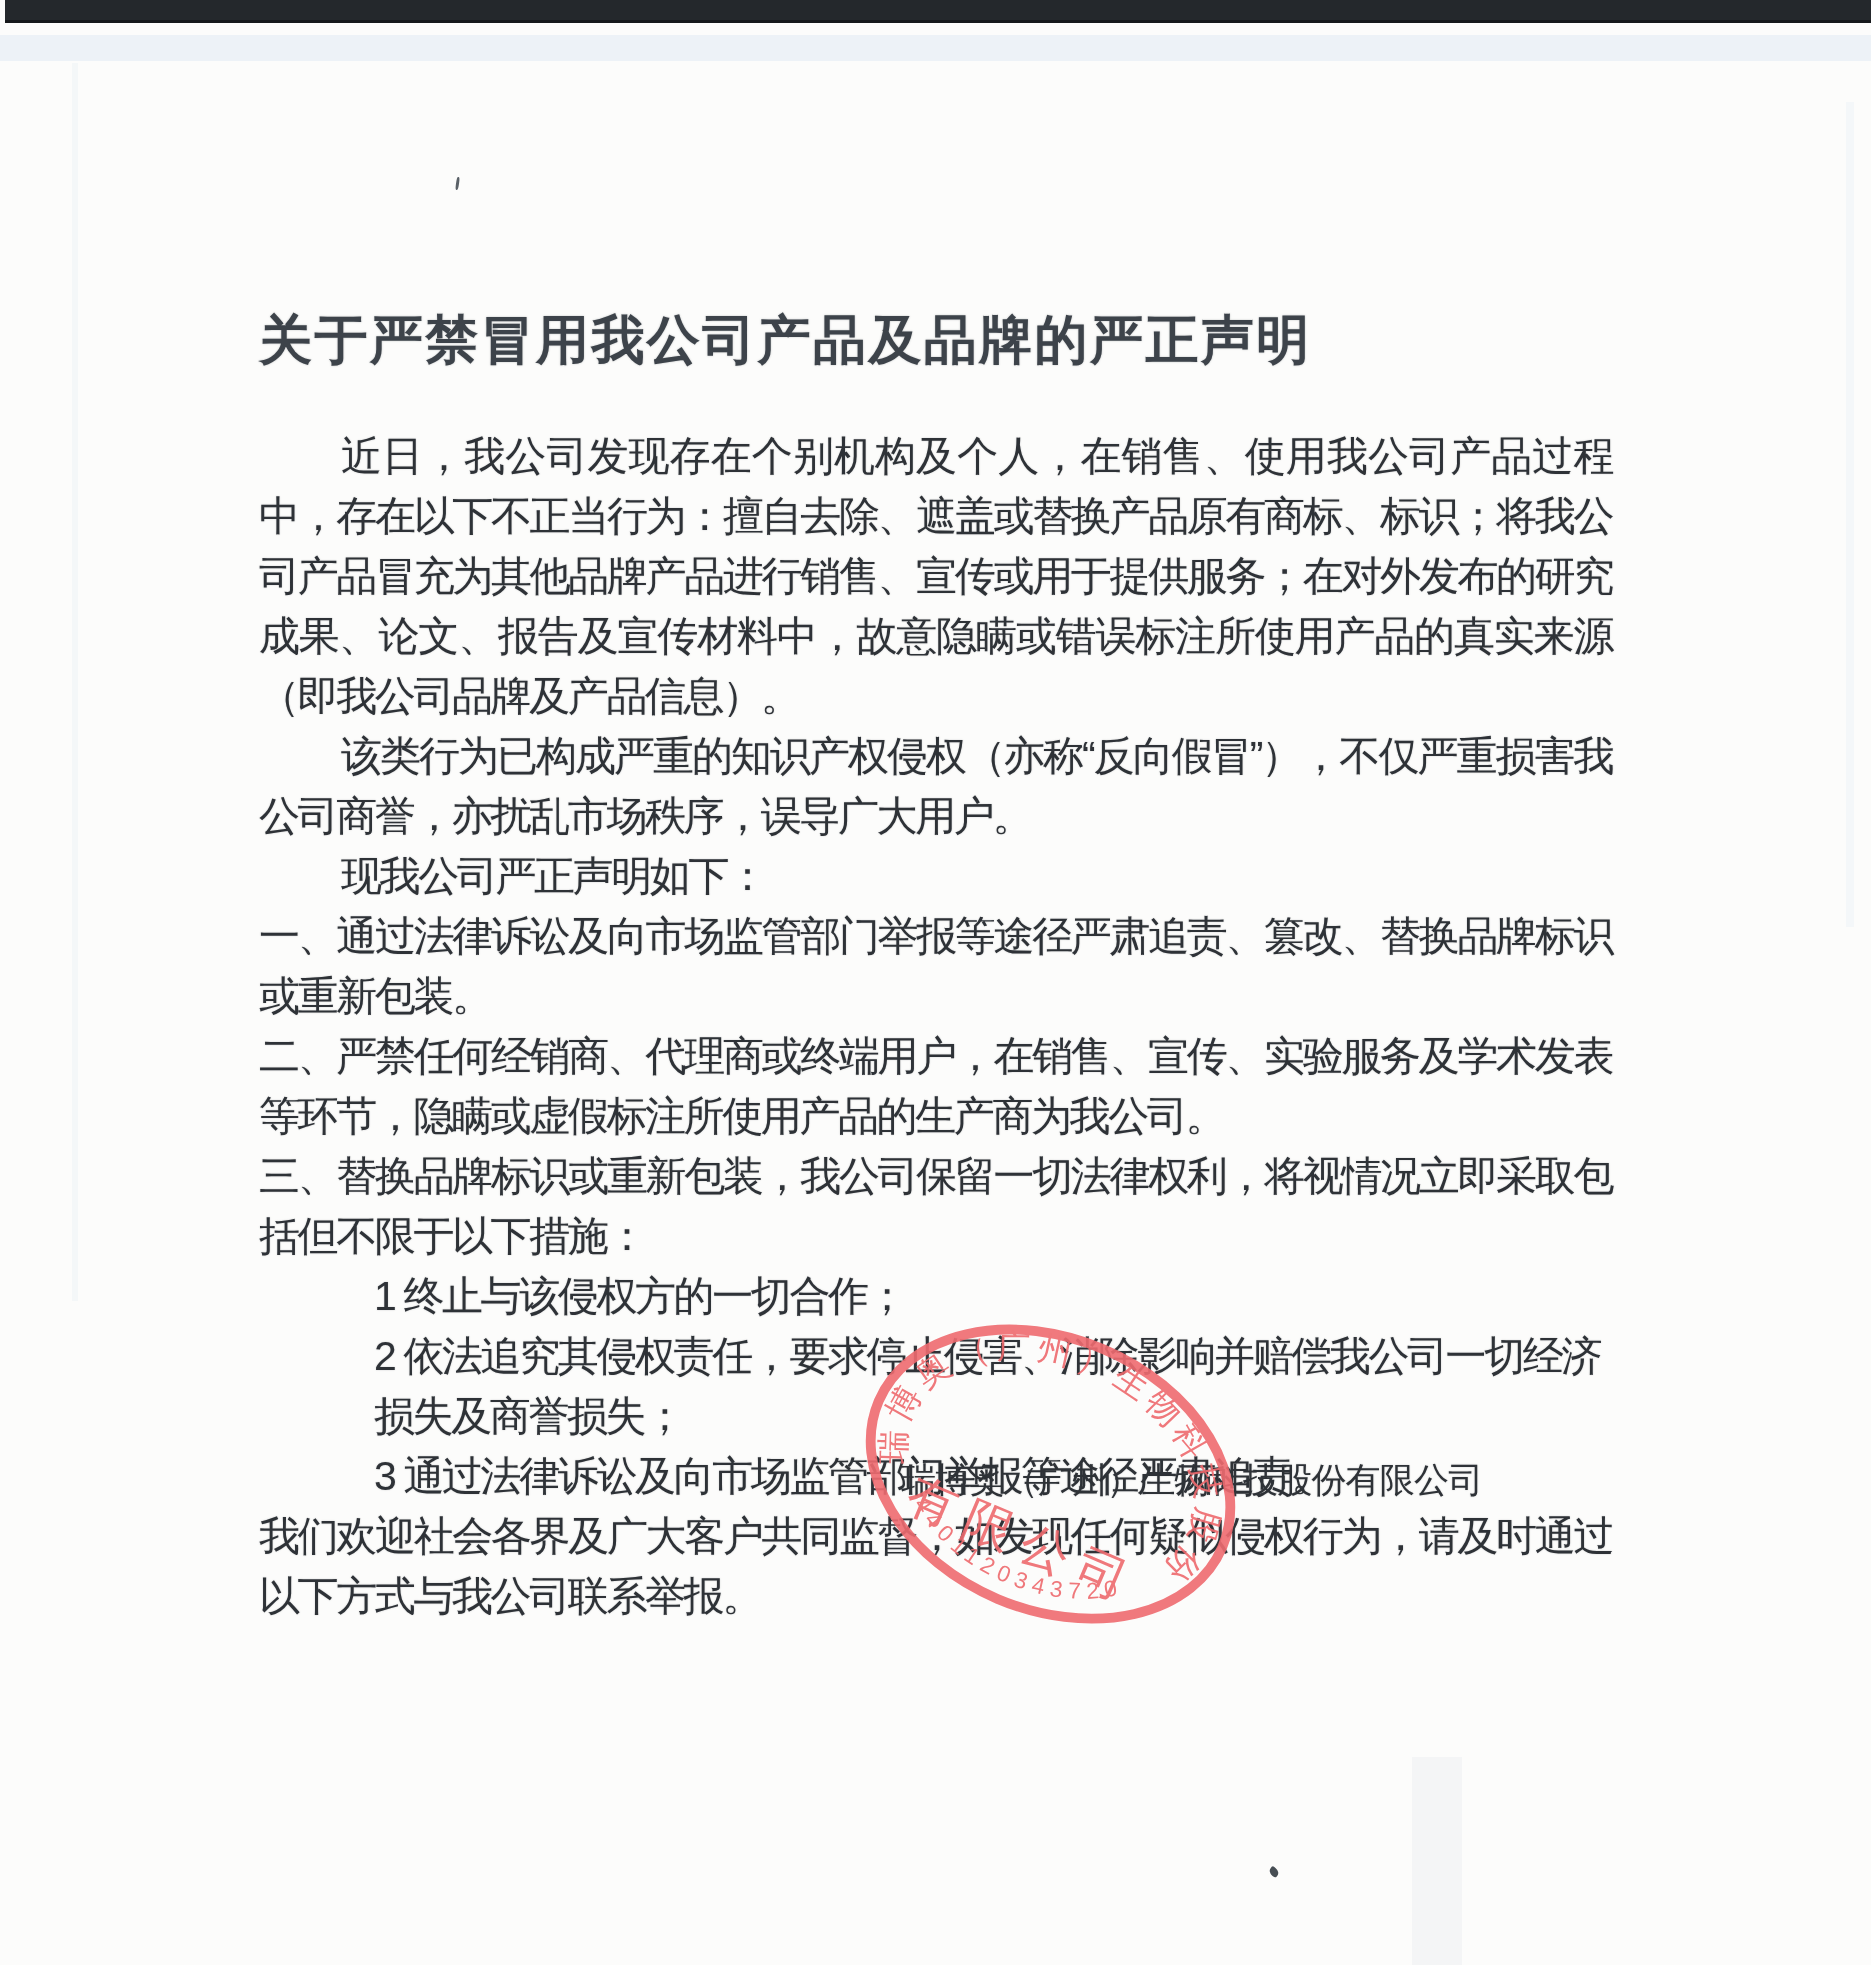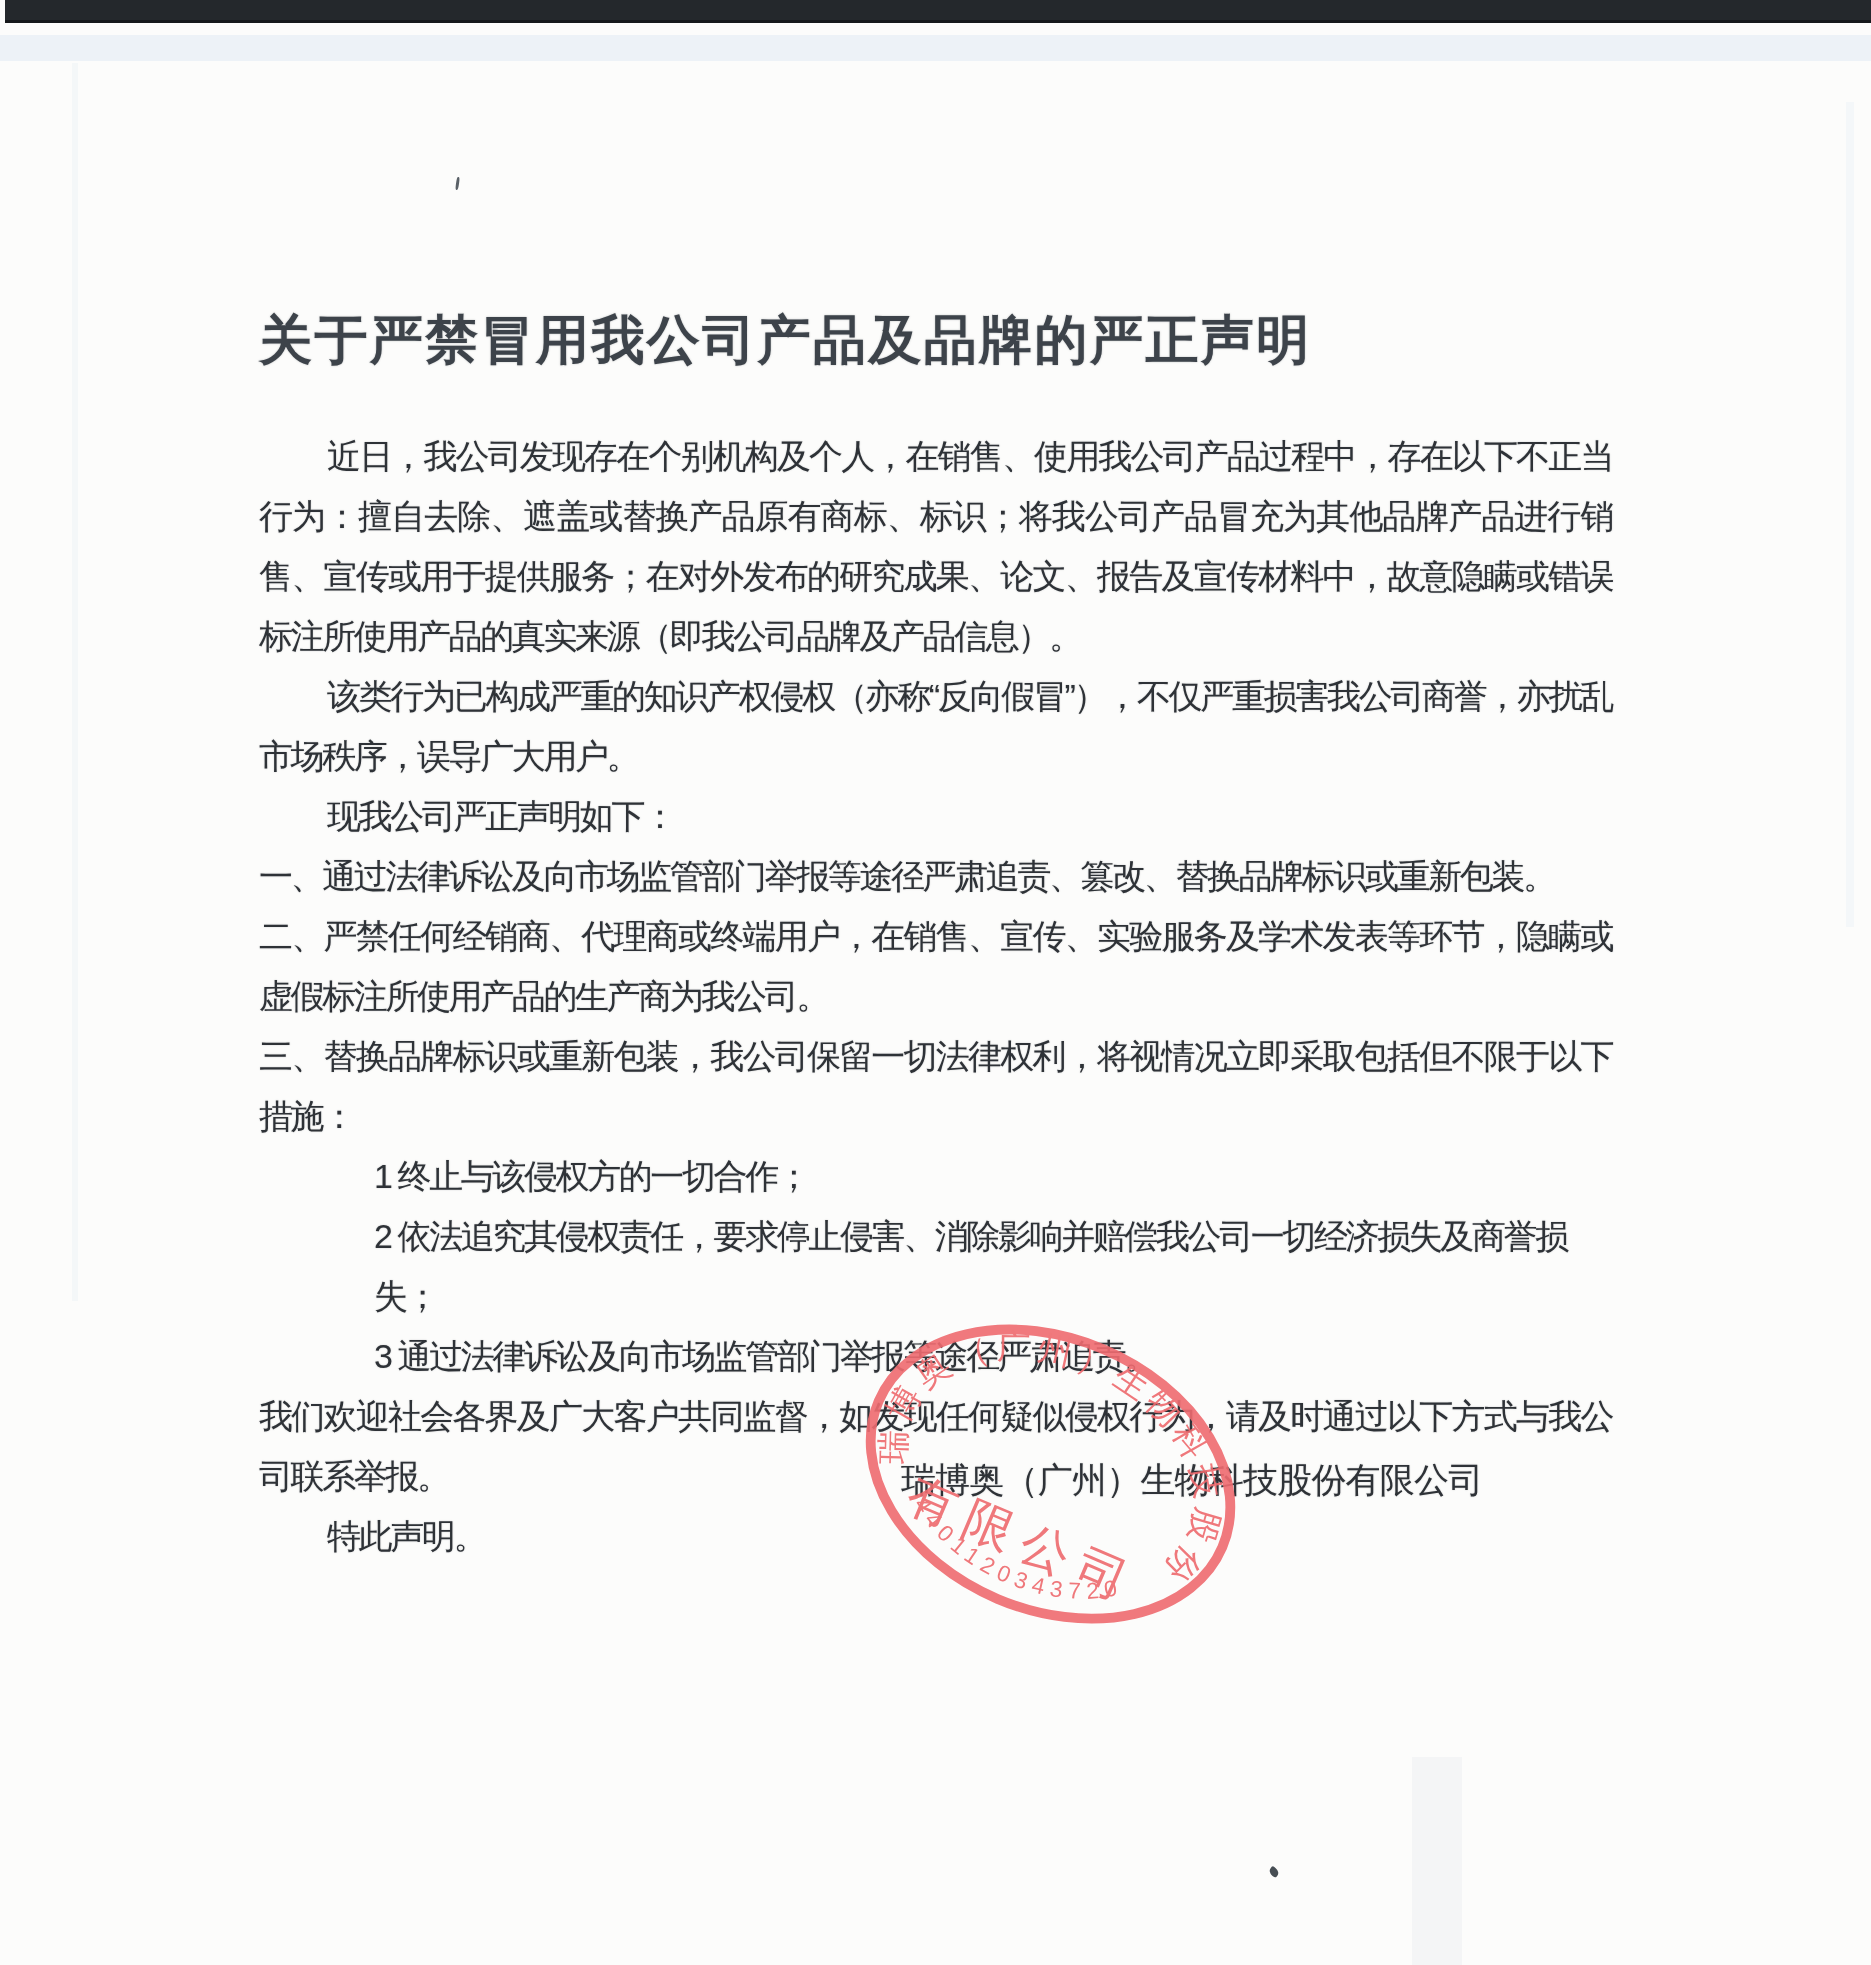--- a/index.html
+++ b/index.html
@@ -37,21 +37,21 @@
   .content{
     position:absolute;left:259px;top:310px;width:1353px;
     color:#34383d;
   }
   .doc-title{
     margin:0;font-size:53px;line-height:1.12;font-weight:bold;
     letter-spacing:2.4px;color:#3d434a;
     text-shadow:0 0 2px rgba(62,68,74,.35);
   }
   .body-text p{
-    margin:0;font-size:34px;letter-spacing:-2.4px;line-height:60px;
+    margin:0;font-size:41px;letter-spacing:-2.4px;line-height:60px;
     text-align:justify;color:#2e3237;
     text-shadow:0 0 1.6px rgba(55,60,66,.30);
   }
   .body-text p:first-child{margin-top:57px;}
   p.ind{text-indent:2em;}
   p.sub{padding-left:115px;text-align:left;}
 
   .signature{
     position:absolute;left:901px;top:1459px;color:#2e3237;
     text-shadow:0 0 1.6px rgba(55,60,66,.30);
@@ -82,21 +82,20 @@
     <p class="ind">近日，我公司发现存在个别机构及个人，在销售、使用我公司产品过程中，存在以下不正当行为：擅自去除、遮盖或替换产品原有商标、标识；将我公司产品冒充为其他品牌产品进行销售、宣传或用于提供服务；在对外发布的研究成果、论文、报告及宣传材料中，故意隐瞒或错误标注所使用产品的真实来源（即我公司品牌及产品信息）。</p>
     <p class="ind">该类行为已构成严重的知识产权侵权（亦称“反向假冒”），不仅严重损害我公司商誉，亦扰乱市场秩序，误导广大用户。</p>
     <p class="ind">现我公司严正声明如下：</p>
     <p>一、通过法律诉讼及向市场监管部门举报等途径严肃追责、篡改、替换品牌标识或重新包装。</p>
     <p>二、严禁任何经销商、代理商或终端用户，在销售、宣传、实验服务及学术发表等环节，隐瞒或虚假标注所使用产品的生产商为我公司。</p>
     <p>三、替换品牌标识或重新包装，我公司保留一切法律权利，将视情况立即采取包括但不限于以下措施：</p>
     <p class="sub">1 终止与该侵权方的一切合作；</p>
     <p class="sub">2 依法追究其侵权责任，要求停止侵害、消除影响并赔偿我公司一切经济损失及商誉损失；</p>
     <p class="sub">3 通过法律诉讼及向市场监管部门举报等途径严肃追责。</p>
     <p>我们欢迎社会各界及广大客户共同监督，如发现任何疑似侵权行为，请及时通过以下方式与我公司联系举报。</p>
-    <p class="ind">特此声明。</p>
   </div>
 </div>
 
 <div class="signature">
   <div class="sig-company">瑞博奥（广州）生物科技股份有限公司</div>
 </div>
 
 <svg class="seal" viewBox="0 0 1000 810" xmlns="http://www.w3.org/2000/svg">
   <defs>
     <path id="seal-arc-top" d="M 132 471 A 385 276 0 1 1 868 471" fill="none"></path>

